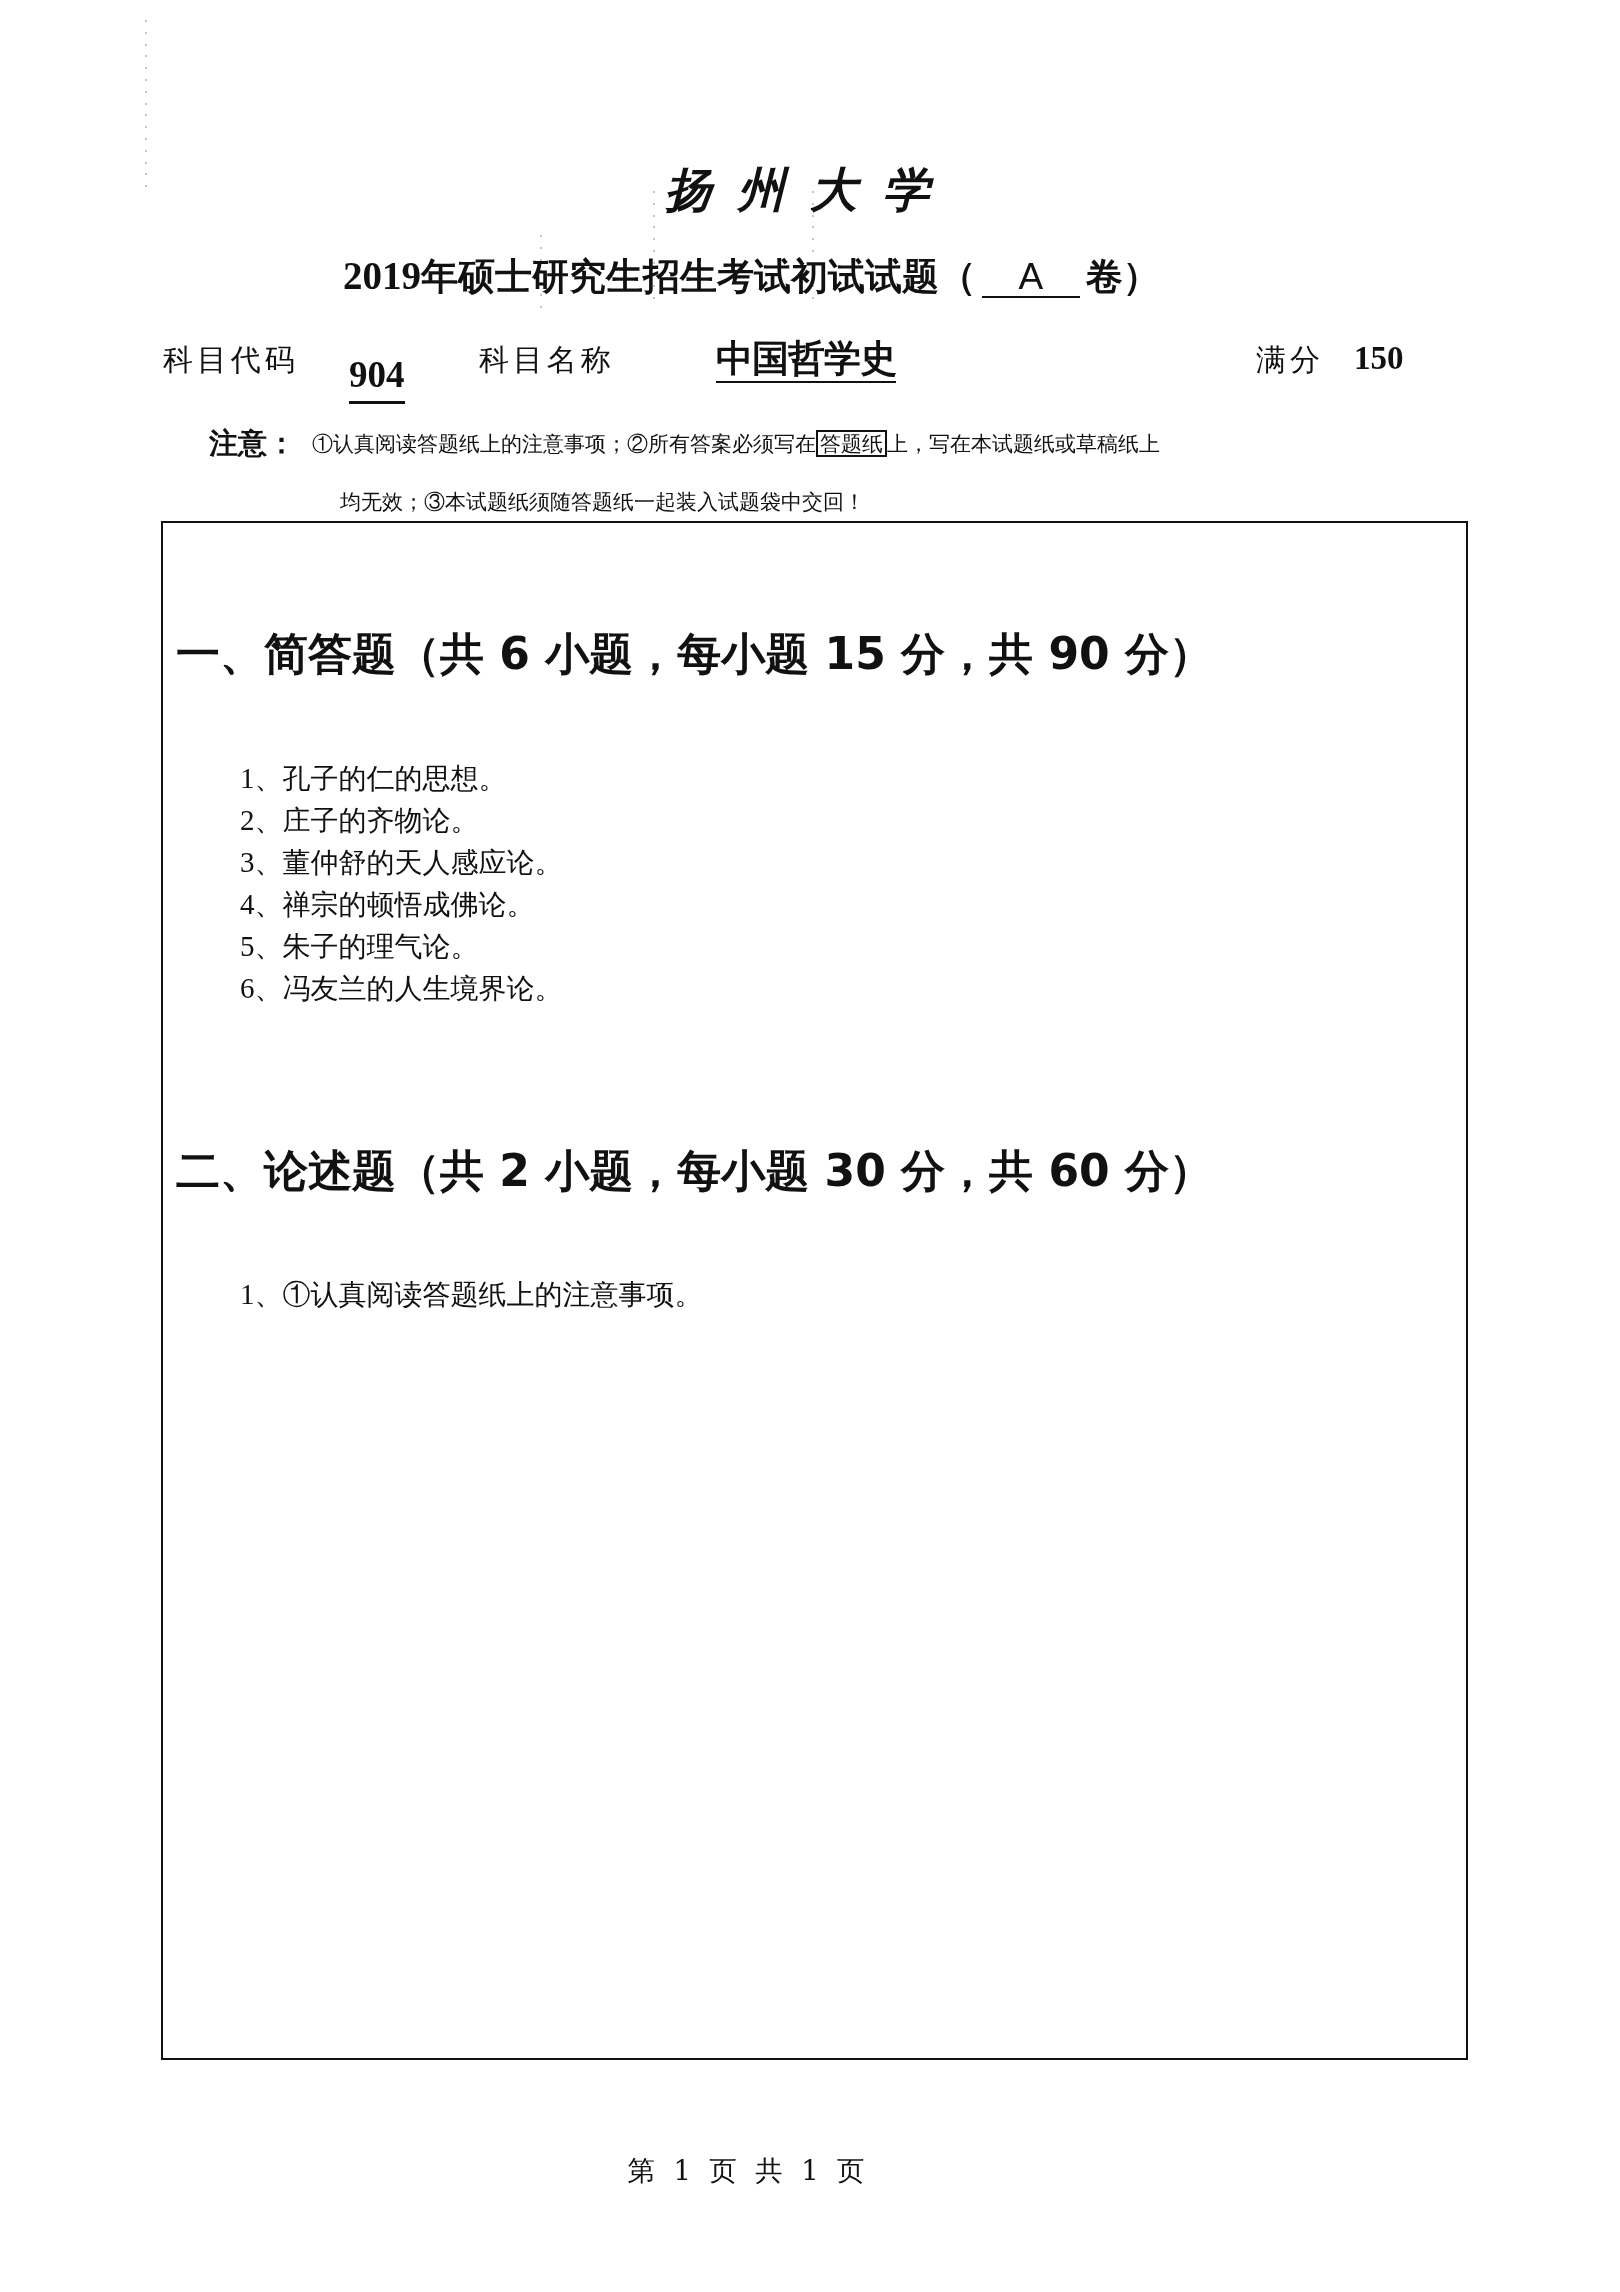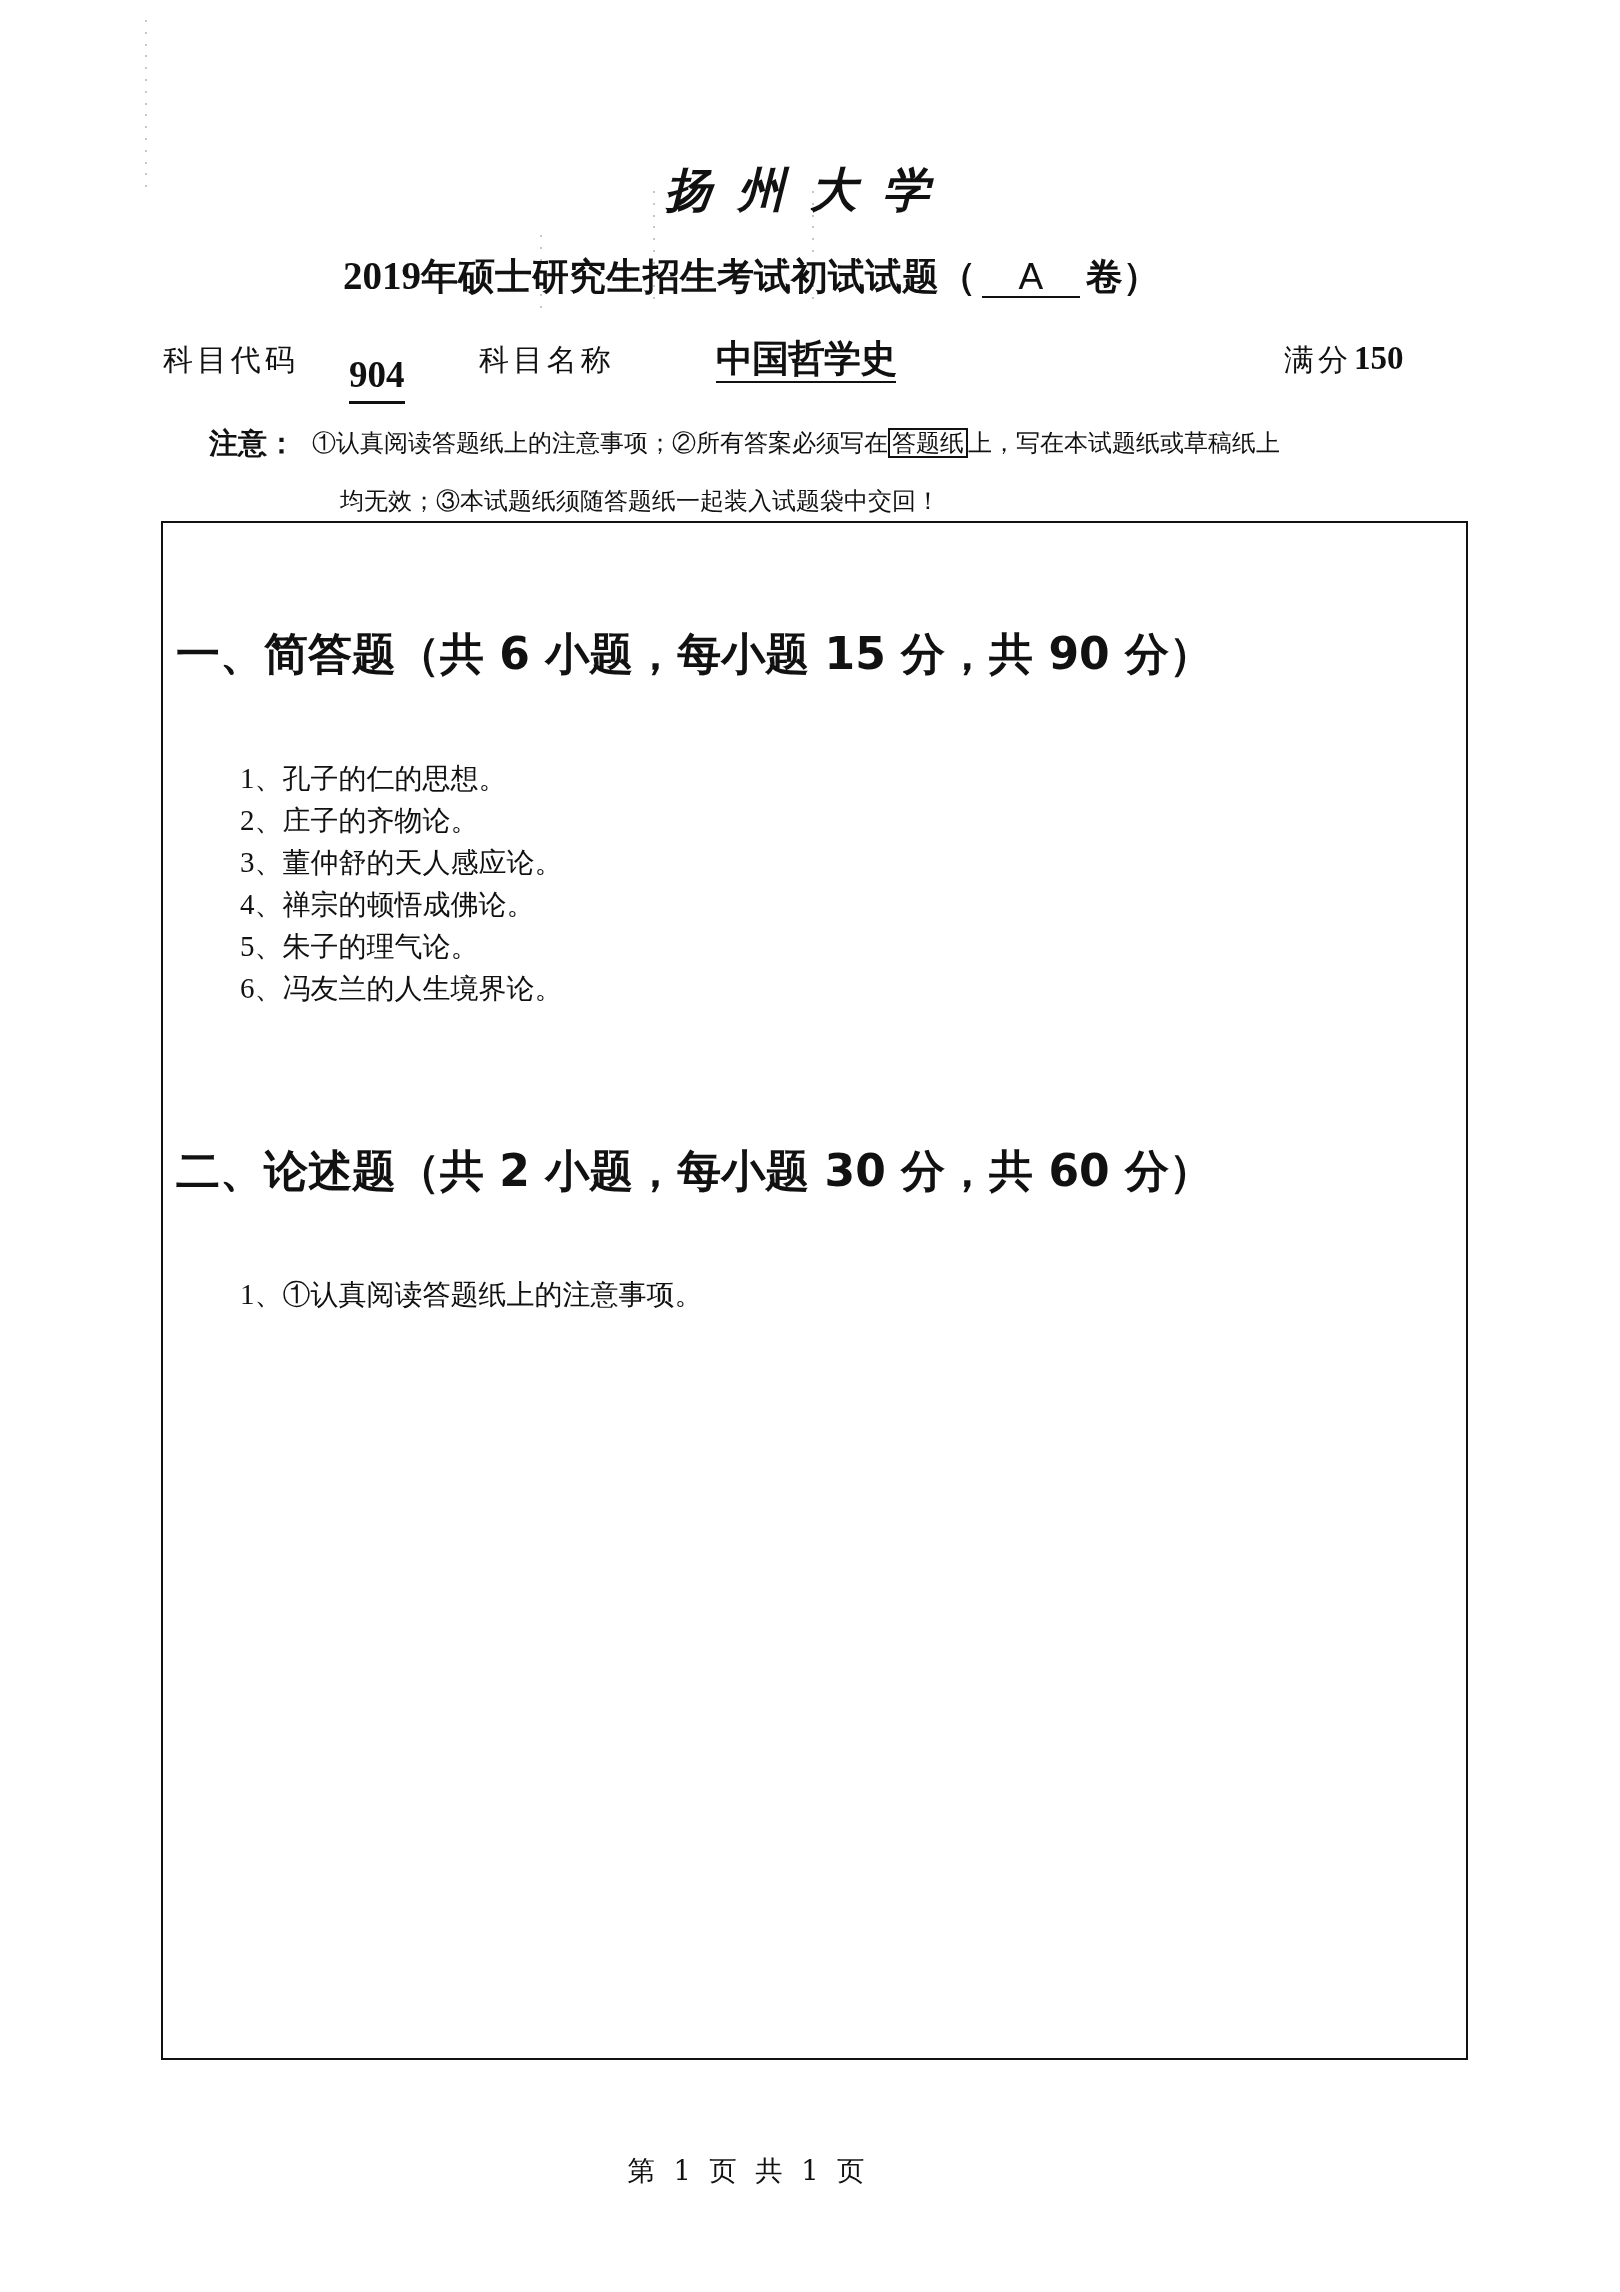--- a/index.html
+++ b/index.html
@@ -62,23 +62,23 @@
       border-bottom: 2.9px solid #111;
       letter-spacing: -1px;
     }
     .meta-score {
       left: 1354px; top: 336px;
       font-family: "Liberation Serif", serif;
       font-weight: bold; font-size: 33px; line-height: 45px;
     }
 
     .notice {
-      font-size: 24px;
+      font-size: 21px;
       line-height: 39px;
-      font-family: Liberation Serif, serif;
+      font-family: Liberation Sans, sans-serif;
     }
     .notice-label {
       left: 209px; top: 424px;
       font-family: "DejaVu Sans", "Liberation Sans", sans-serif;
       font-weight: bold; font-size: 29px; line-height: 39px;
     }
     .notice-line1 { left: 312px; top: 424px; }
     .notice-line2 { left: 321px; top: 482px; margin-left: 19px; }
     .boxed-word {
       border: 2px solid #111;
@@ -141,21 +141,21 @@
 <div class="abs univ-title">扬州大学</div>
 
 <div class="abs exam-title">
   <span class="year">2019</span><span>年硕士研究生招生考试初试试题（</span><span class="paper-blank">A</span><span>卷）</span>
 </div>
 
 <div class="abs meta-row meta-label" style="left:163px;">科目代码</div>
 <div class="abs meta-code">904</div>
 <div class="abs meta-row meta-label" style="left:479px;">科目名称</div>
 <div class="abs meta-name">中国哲学史</div>
-<div class="abs meta-row meta-label" style="left:1256px;margin-left:28px;">满分</div>
+<div class="abs meta-row meta-label" style="left:1256px;">满分</div>
 <div class="abs meta-score">150</div>
 
 <div class="abs notice-label">注意：</div>
 <div class="abs notice notice-line1">
   <span>①认真阅读答题纸上的注意事项；②所有答案必须写在</span><span class="boxed-word">答题纸</span><span>上，写在本试题纸或草稿纸上</span>
 </div>
 <div class="abs notice notice-line2">均无效；③本试题纸须随答题纸一起装入试题袋中交回！</div>
 
 <div class="abs content-box"></div>
 

